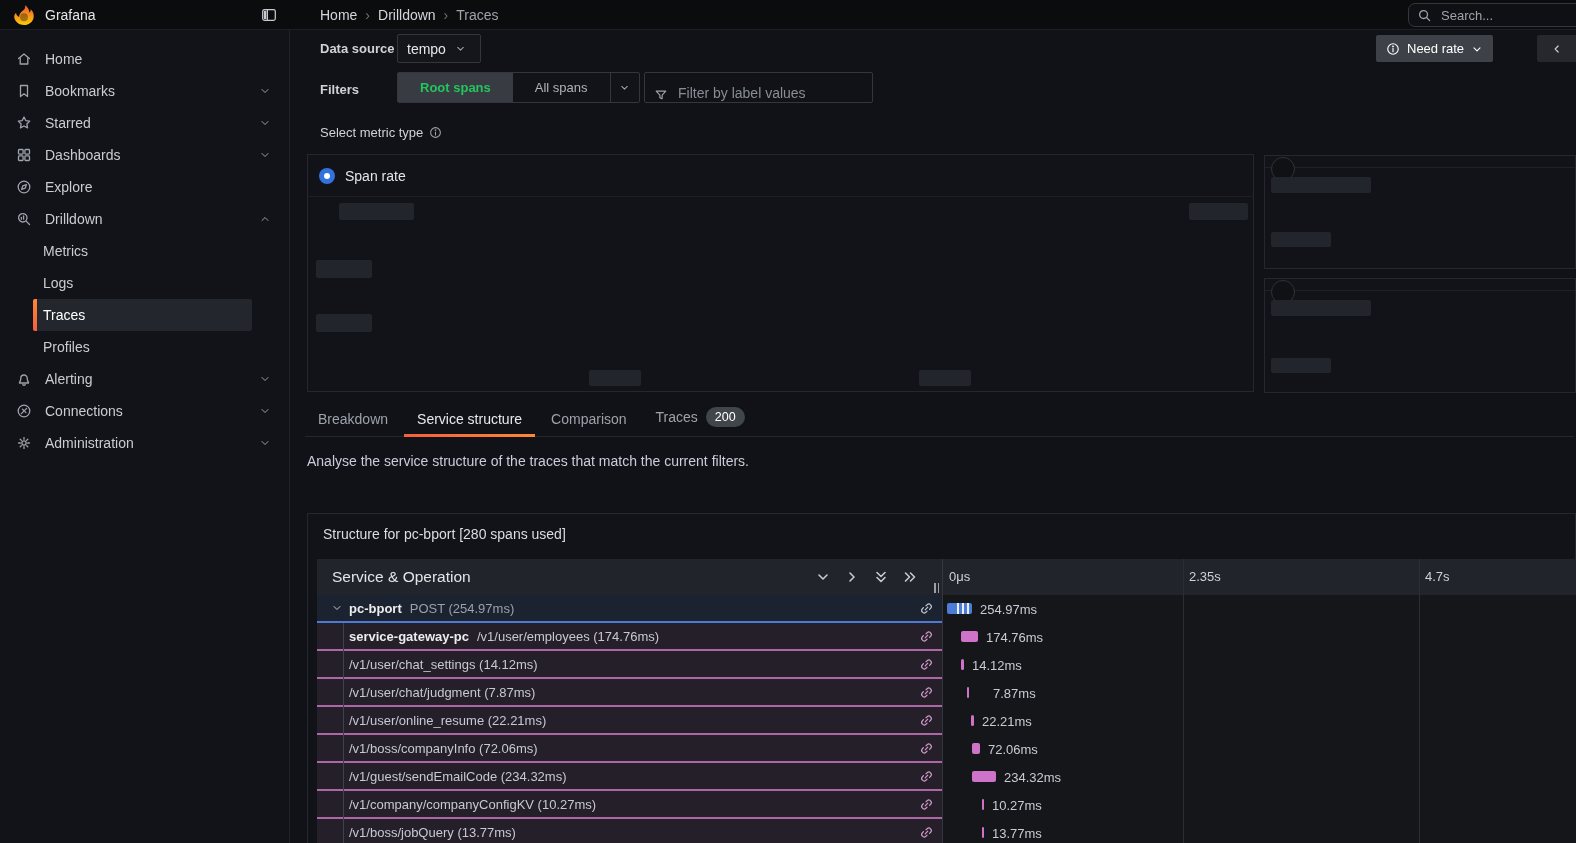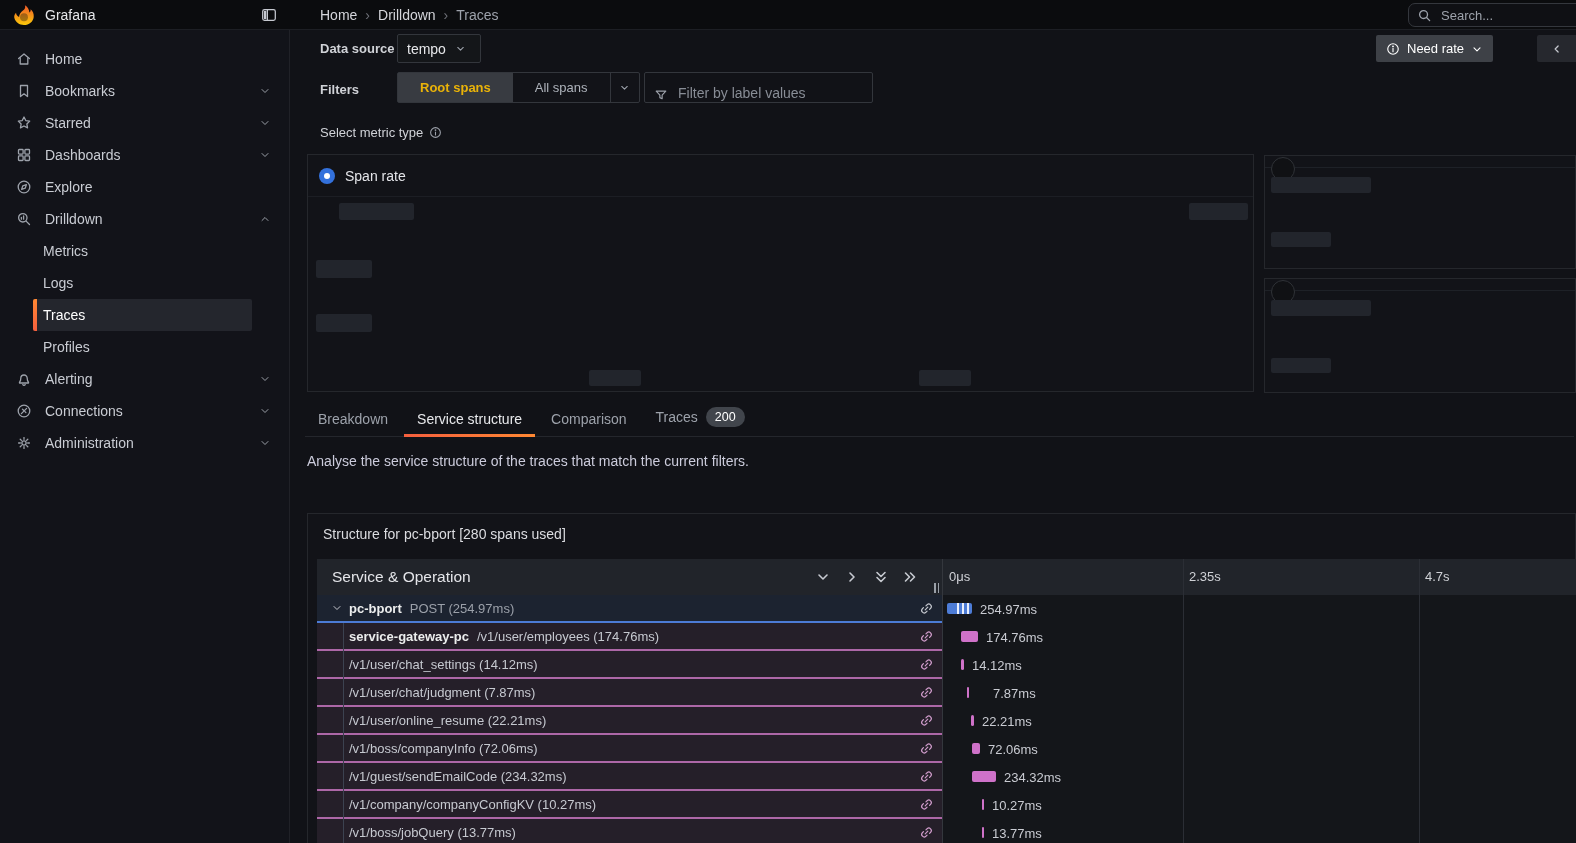--- a/index.html
+++ b/index.html
@@ -41,21 +41,21 @@
   .nav-sub.active .sub-label{padding-left:10px;color:#ffffff;}
 
   
   .ctl-label{position:absolute;font-size:13px;font-weight:700;color:#d0d2d7;}
   .select{position:absolute;left:397px;top:34px;height:29px;min-width:84px;border:1px solid #33363c;
     border-radius:2px;background:#141619;display:flex;align-items:center;padding:0 9px;gap:9px;cursor:pointer;}
   .select .sel-val{font-size:14px;font-weight:500;color:#e6e7ea;}
   .segmented{position:absolute;left:397px;top:72px;height:31px;border:1px solid #33363c;border-radius:2px;
     display:flex;align-items:stretch;background:#121318;}
   .seg-cell{display:flex;align-items:center;padding:0 22px;font-size:13px;color:#aeb3bb;cursor:pointer;}
-  .seg-cell.active{background:#383b41;color:#eab308;font-weight:700;}
+  .seg-cell.active{background:#383b41;color:#22c55e;font-weight:700;}
   .seg-chev{width:29px;display:flex;align-items:center;justify-content:center;border-left:1px solid #33363c;cursor:pointer;}
   .label-filter{position:absolute;left:644px;top:72px;width:229px;height:31px;border:1px solid #33363c;
     border-radius:2px;display:flex;align-items:flex-end;padding:0 9px;gap:8px;}
   .label-filter input{background:transparent;border:none;outline:none;color:#c7cad1;font-size:14px;
     font-family:"Liberation Sans",sans-serif;width:170px;}
   .label-filter input::placeholder{color:#888d96;}
   .metric-row{position:absolute;left:320px;top:125px;display:flex;align-items:center;gap:6px;
     font-size:13px;color:#d0d2d7;}
   .needhelp{position:absolute;left:1376px;top:35px;height:27px;background:#3e4147;border-radius:2px;
     display:flex;align-items:center;gap:7px;padding:0 10px;cursor:pointer;}

